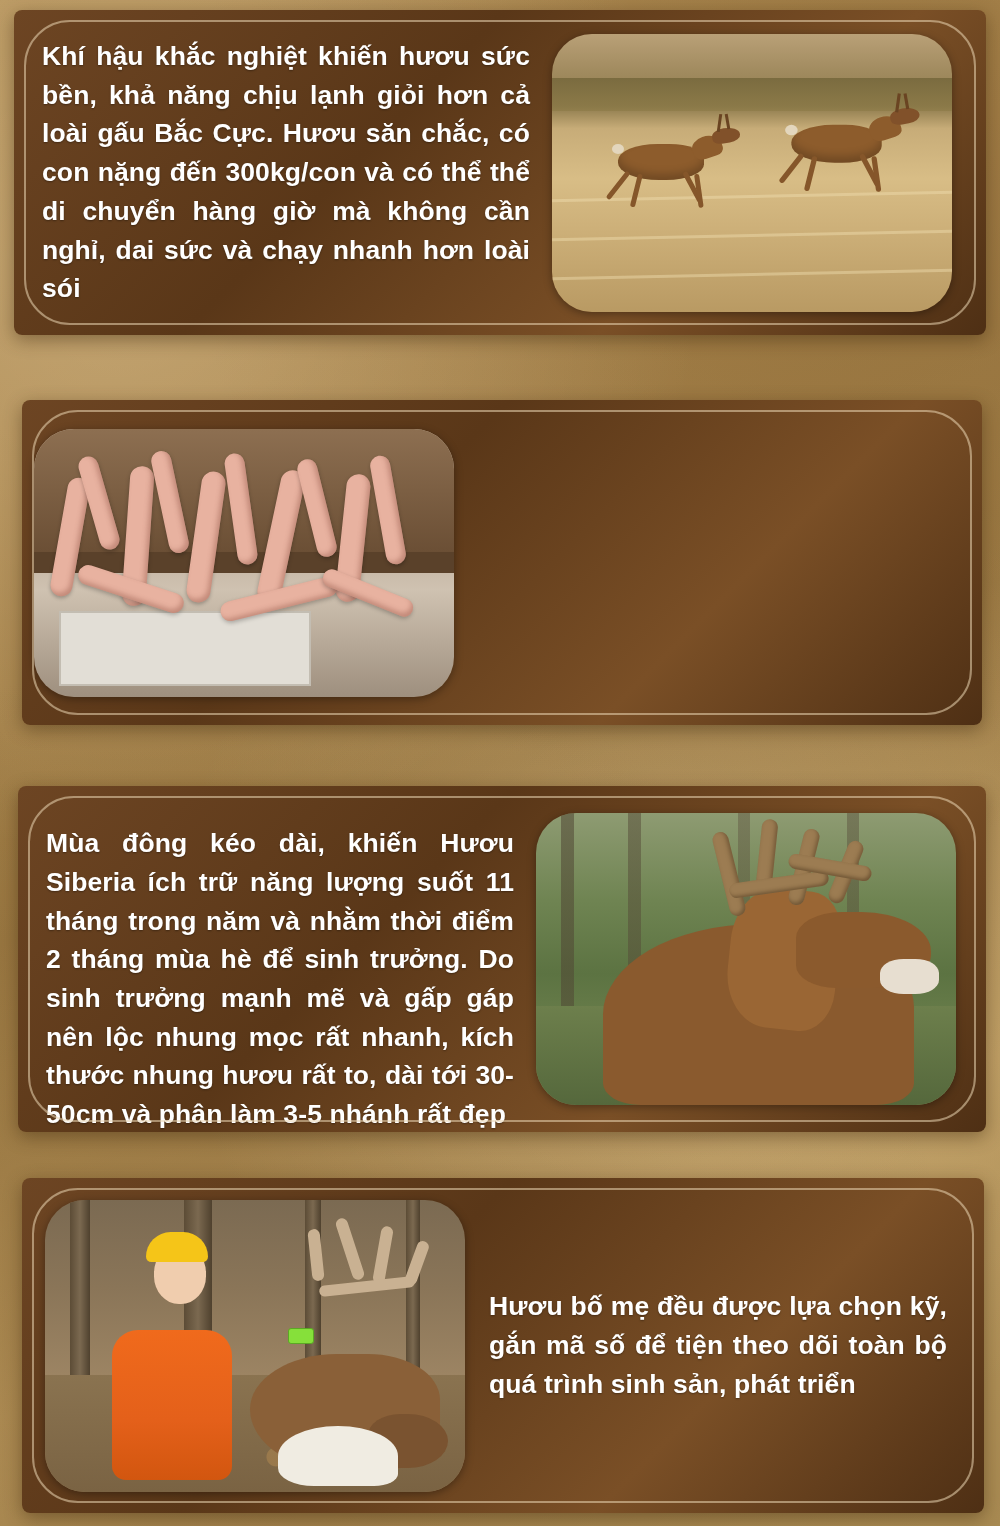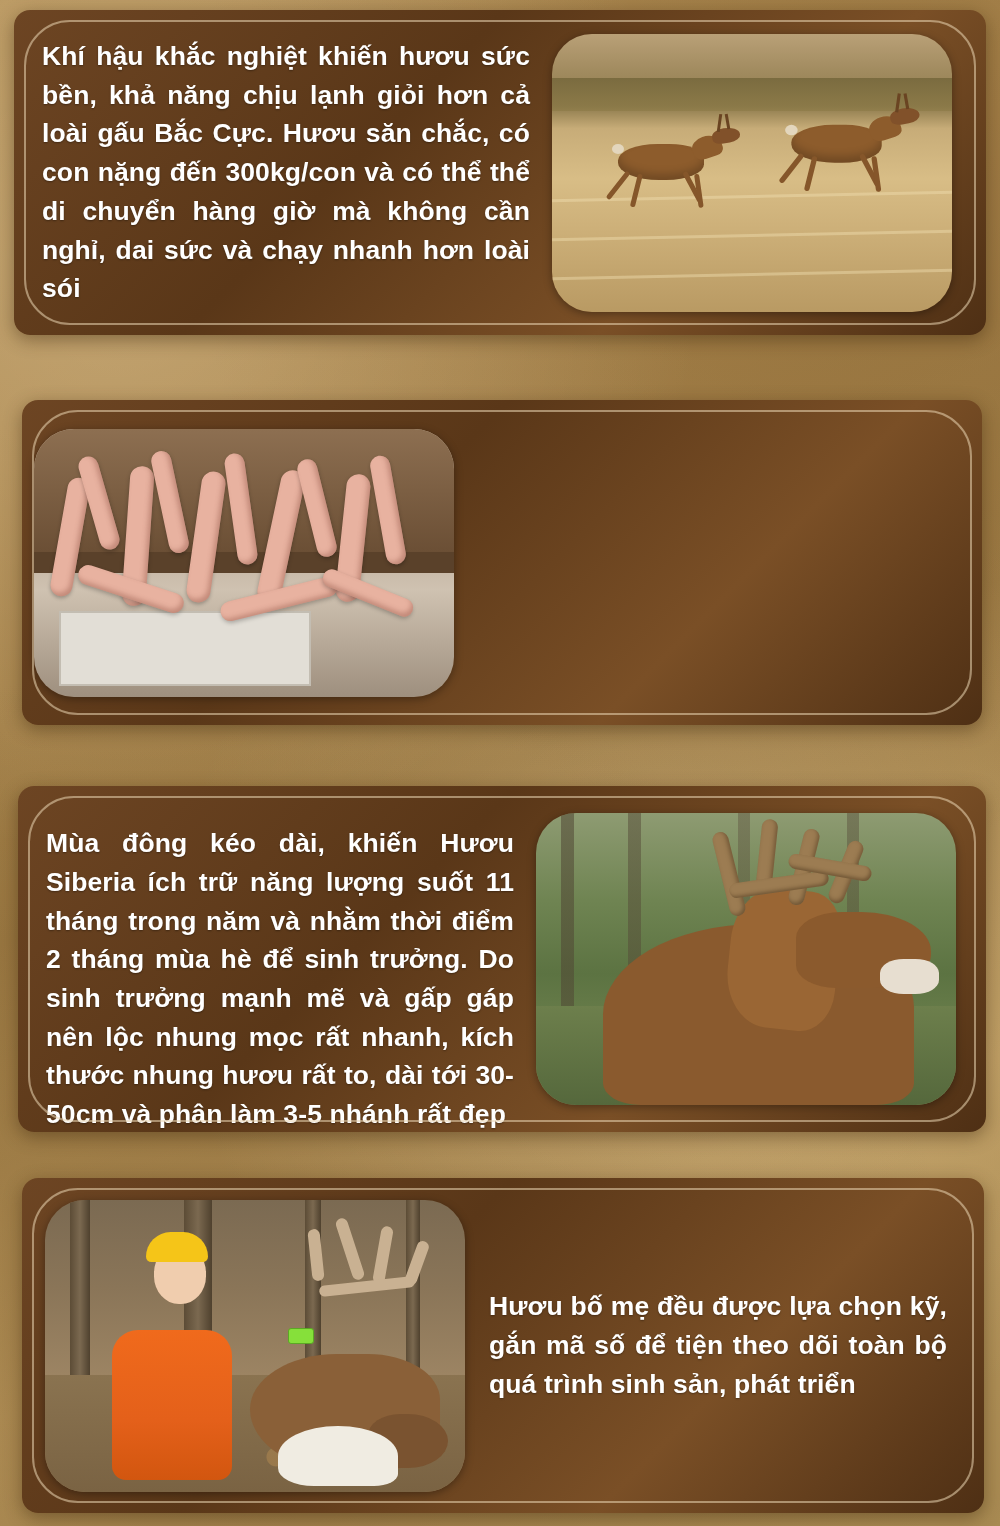--- a/index.html
+++ b/index.html
@@ -21,21 +21,21 @@
     background:
       radial-gradient(circle at 12% 18%, rgba(255,236,200,0.28), rgba(255,236,200,0) 38%),
       radial-gradient(circle at 85% 12%, rgba(120,86,40,0.30), rgba(120,86,40,0) 42%),
       radial-gradient(circle at 70% 62%, rgba(255,240,205,0.20), rgba(255,240,205,0) 45%),
       radial-gradient(circle at 25% 88%, rgba(110,78,36,0.32), rgba(110,78,36,0) 46%);
     pointer-events: none;
   }
 
   .card {
     position: absolute;
-    border-radius: 16px;
+    border-radius: 8px;
     background: linear-gradient(135deg, #6d4523 0%, #5a3718 38%, #7a4f26 70%, #4e2f14 100%);
     box-shadow: 0 5px 18px rgba(60,38,12,0.45);
     padding: 12px;
     display: flex;
     align-items: center;
     overflow: hidden;
   }
   .card::after {
     content: "";
     position: absolute;

